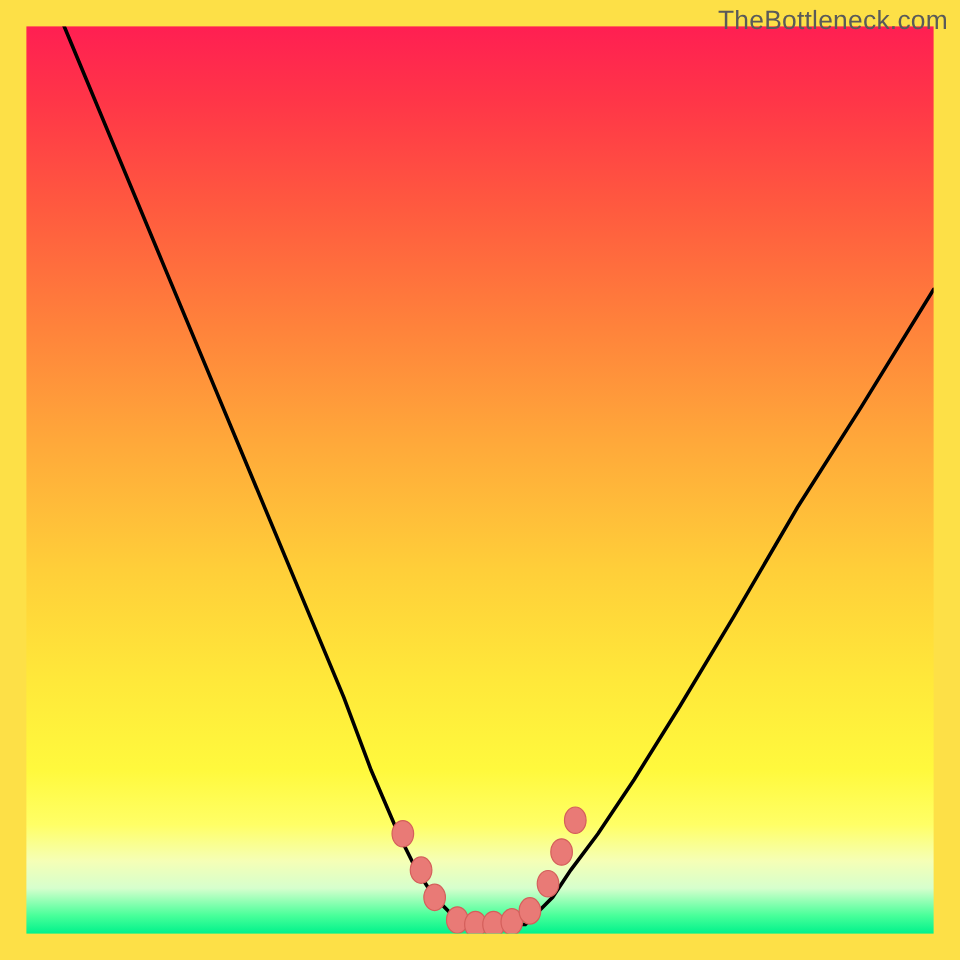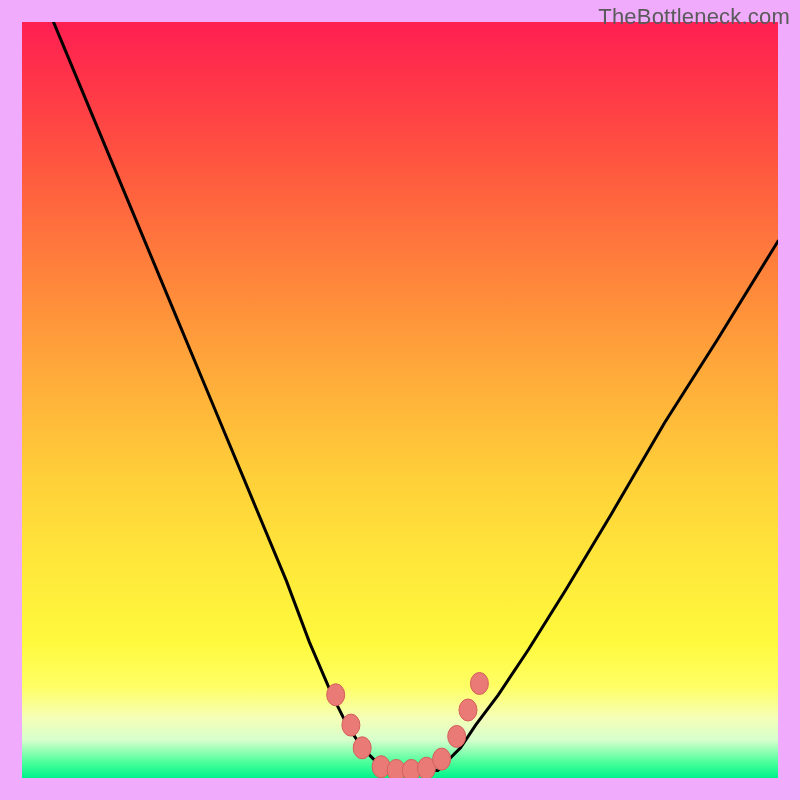--- a/index.html
+++ b/index.html
@@ -7,21 +7,21 @@
     padding: 0;
     width: 800px;
     height: 800px;
     background: #000;
     overflow: hidden;
   }
   .frame {
     position: relative;
     width: 800px;
     height: 800px;
-    background: #f0abfc;
+    background: #fde047;
   }
   .plot {
     position: absolute;
     left: 22px;
     top: 22px;
     width: 756px;
     height: 756px;
     background: linear-gradient(to bottom,
       #ff1f52 0%,
       #ff3548 8%,

